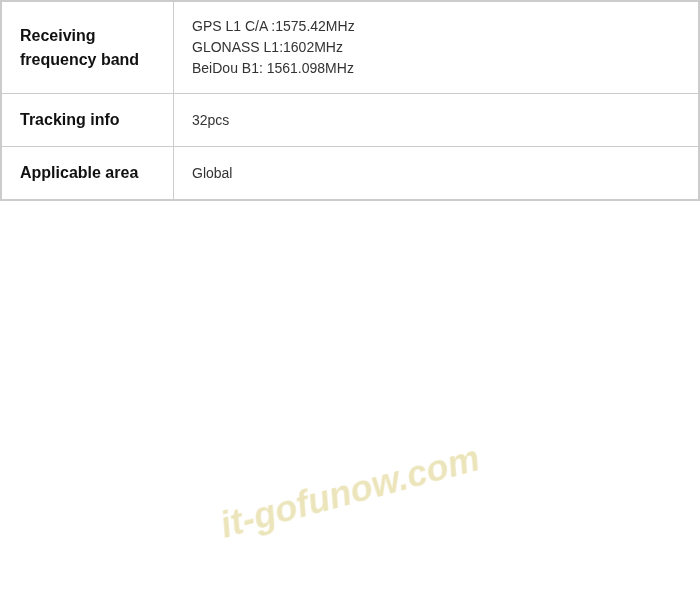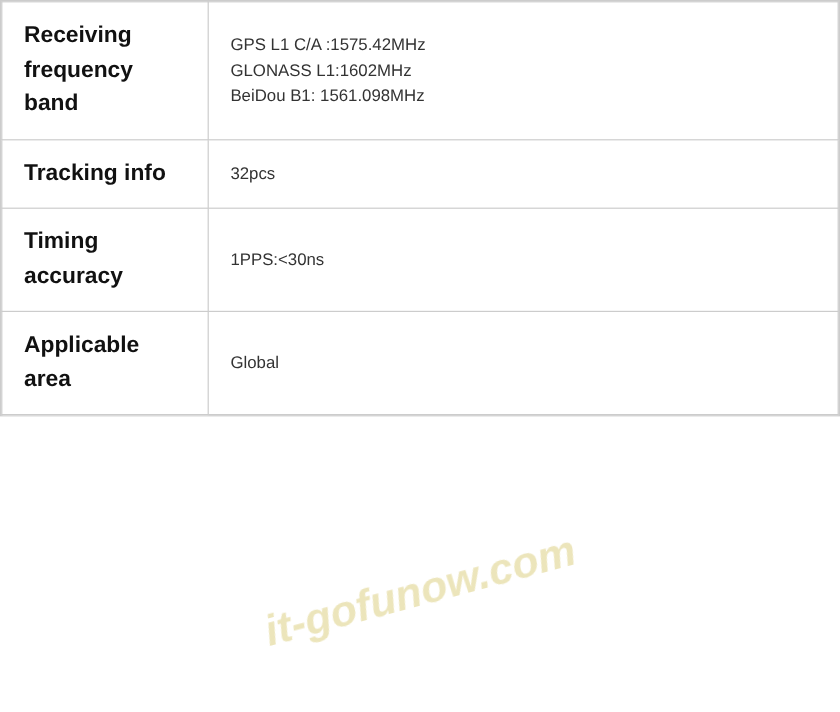--- a/index.html
+++ b/index.html
@@ -31,21 +31,21 @@
       padding: 14px 18px;
       vertical-align: middle;
       font-size: 14px;
       color: #222222;
       line-height: 1.5;
     }
 
     .label-cell {
       width: 172px;
       font-weight: bold;
-      font-size: 19px;
+      font-size: 16px;
       color: #111111;
       background: #ffffff;
     }
 
     .value-cell {
       color: #333333;
       font-size: 14px;
     }
 
     .watermark {
@@ -70,24 +70,20 @@
     <tbody id="table-body">
     <tr>
           <td class="label-cell">Receiving frequency band</td>
           <td class="value-cell"><span>GPS L1 C/A :1575.42MHz</span><br><span>GLONASS L1:1602MHz</span><br><span>BeiDou B1: 1561.098MHz</span></td>
         </tr>
         <tr>
           <td class="label-cell">Tracking info</td>
           <td class="value-cell">32pcs</td>
         </tr>
         <tr>
-          <td class="label-cell">Timing accuracy</td>
-          <td class="value-cell">1PPS:&lt;30ns</td>
-        </tr>
-        <tr>
           <td class="label-cell">Applicable area</td>
           <td class="value-cell">Global</td>
         </tr>
       </tbody>
   </table>
 </div>
 
 <div class="watermark">it-gofunow.com</div>
 
 </body></html>

